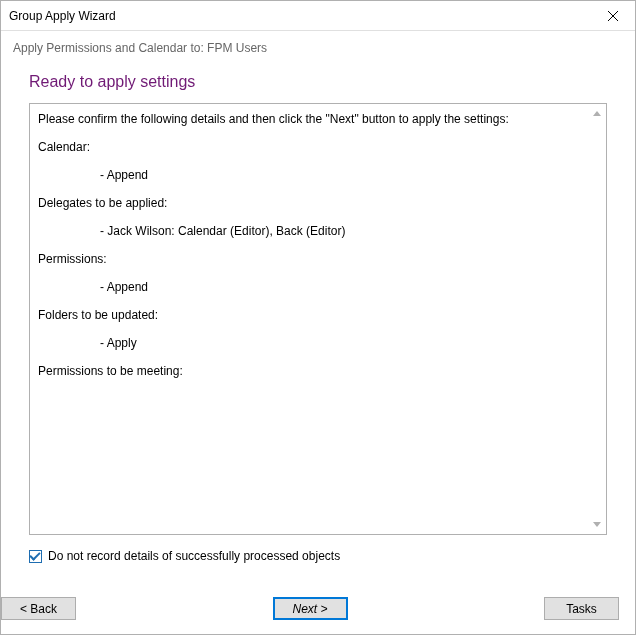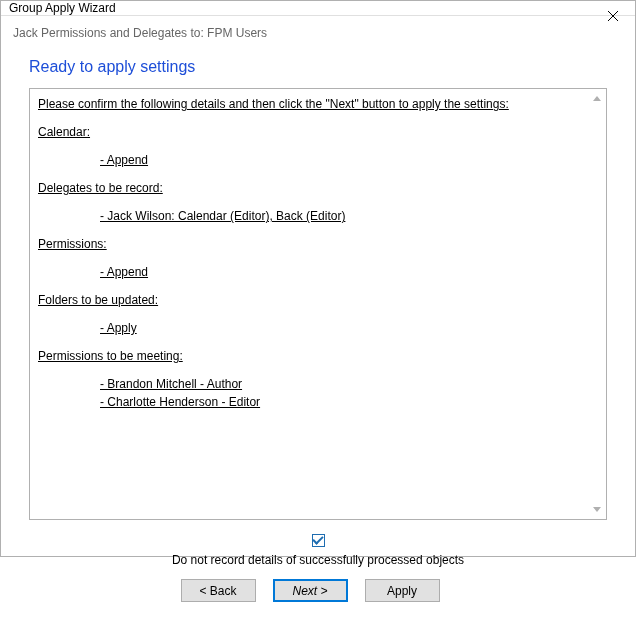--- a/index.html
+++ b/index.html
@@ -10,21 +10,21 @@
     body {
       font-family: "Segoe UI", Tahoma, sans-serif;
       font-size: 12px;
       background: #ffffff;
       width: 636px;
       height: 635px;
       overflow: hidden;
     }
     .window {
       width: 636px;
-      height: 557px;
+      height: 635px;
       border: 1px solid #b0b0b0;
       background: #ffffff;
       display: flex;
       flex-direction: column;
     }
     .titlebar {
       height: 30px;
       background: #ffffff;
       display: flex;
       align-items: center;
@@ -56,40 +56,39 @@
       color: #666;
       font-size: 12px;
     }
     .content-area {
       flex: 1;
       padding: 18px 28px 0 28px;
       display: flex;
       flex-direction: column;
     }
     .wizard-heading {
-      color: #1d4ed8;
+      color: #701a75;
       font-size: 16px;
       font-weight: 400;
       margin-bottom: 12px;
     }
     .details-box {
       border: 1px solid #b0b0b0;
       background: #ffffff;
       height: 432px;
       position: relative;
       overflow: hidden;
     }
     .details-content {
       padding: 6px 8px;
       font-size: 12px;
       color: #000;
       line-height: 1.5;
       height: 100%;
       overflow-y: auto;
-      text-decoration: underline;
     }
     .details-content .section {
       margin-bottom: 10px;
     }
     .details-content .indent {
       padding-left: 70px;
       text-indent: -8px;
     }
     .scroll-arrow {
       position: absolute;
@@ -101,21 +100,20 @@
       justify-content: center;
       color: #888;
     }
     .scroll-arrow.up { top: 2px; }
     .scroll-arrow.down { bottom: 2px; }
     .checkbox-row {
       margin-top: 14px;
       display: flex;
       align-items: center;
       gap: 6px;
-      flex-direction: column;
     }
     .checkbox {
       width: 13px;
       height: 13px;
       border: 1px solid #1e6db1;
       background: #fff;
       position: relative;
       display: inline-block;
     }
     .checkbox.checked::after {
@@ -129,22 +127,22 @@
       border-width: 0 2px 2px 0;
       transform: rotate(45deg);
     }
     .checkbox-label {
       font-size: 12px;
       color: #000;
     }
     .button-row {
       padding: 12px 16px 14px 0;
       display: flex;
-      justify-content: center;
-      gap: 17px;
+      justify-content: space-between;
+      gap: 8px;
     }
     .btn {
       min-width: 75px;
       height: 23px;
       font-size: 12px;
       font-family: inherit;
       background: #e1e1e1;
       border: 1px solid #adadad;
       cursor: pointer;
       padding: 0 10px;
@@ -163,38 +161,38 @@
   <div class="titlebar">
     <span class="titlebar-text">Group Apply Wizard</span>
     <div class="close-btn">
       <svg viewBox="0 0 10 10">
         <line x1="0" y1="0" x2="10" y2="10" stroke="#000" stroke-width="1"></line>
         <line x1="10" y1="0" x2="0" y2="10" stroke="#000" stroke-width="1"></line>
       </svg>
     </div>
   </div>
 
-  <div class="subtitle">Jack Permissions and Delegates to: FPM Users</div>
+  <div class="subtitle">Apply Permissions and Calendar to: FPM Users</div>
 
   <div class="content-area">
     <div class="wizard-heading">Ready to apply settings</div>
 
     <div class="details-box">
       <div class="details-content">
         <div class="section">Please confirm the following details and then click the "Next" button to apply the settings:</div>
 
         <div class="section">
           <div>Calendar:</div>
         </div>
         <div class="section">
           <div class="indent">- Append</div>
         </div>
 
         <div class="section">
-          <div>Delegates to be record:</div>
+          <div>Delegates to be applied:</div>
         </div>
         <div class="section">
           <div class="indent">- Jack Wilson: Calendar (Editor), Back (Editor)</div>
         </div>
 
         <div class="section">
           <div>Permissions:</div>
         </div>
         <div class="section">
           <div class="indent">- Append</div>
@@ -202,24 +200,20 @@
 
         <div class="section">
           <div>Folders to be updated:</div>
         </div>
         <div class="section">
           <div class="indent">- Apply</div>
         </div>
 
         <div class="section">
           <div>Permissions to be meeting:</div>
-        </div>
-        <div class="section">
-          <div class="indent">- Brandon Mitchell - Author</div>
-          <div class="indent">- Charlotte Henderson - Editor</div>
         </div>
       </div>
       <div class="scroll-arrow up">
         <svg width="8" height="5" viewBox="0 0 8 5">
             <path d="M0 5 L4 0 L8 5 Z" fill="#b0b0b0"></path>
           </svg>
       </div>
       <div class="scroll-arrow down">
         <svg width="8" height="5" viewBox="0 0 8 5">
             <path d="M0 0 L4 5 L8 0 Z" fill="#b0b0b0"></path>
@@ -229,16 +223,16 @@
 
     <div class="checkbox-row">
       <span class="checkbox checked"></span>
       <span class="checkbox-label">Do not record details of successfully processed objects</span>
     </div>
   </div>
 
   <div class="button-row">
     <button class="btn">&lt; Back</button>
     <button class="btn default">Next &gt;</button>
-    <button class="btn">Apply</button>
+    <button class="btn">Tasks</button>
   </div>
 
 </div>
 
 </body></html>

